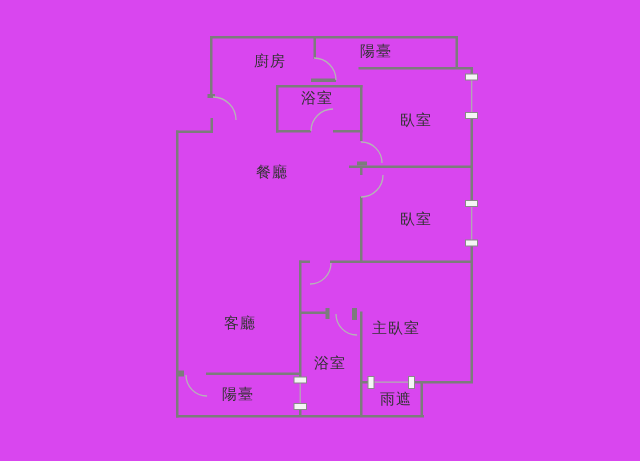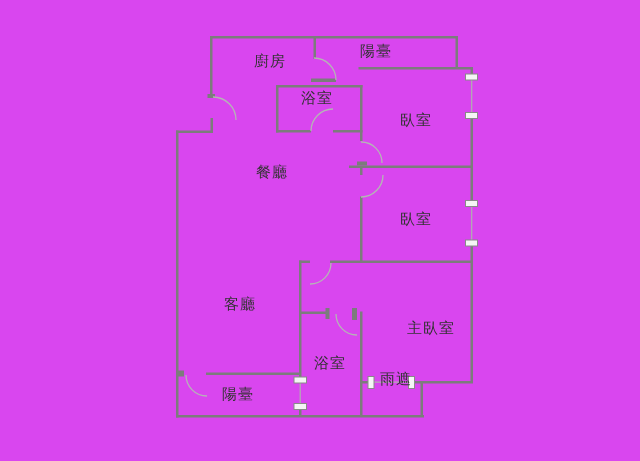--- a/index.html
+++ b/index.html
@@ -107,19 +107,19 @@
       <path d="M186,375 A21,21 0 0 0 207,396"></path>
     </g>
   </svg>
 
   <div class="room-label" style="left:270px;top:61px">廚房</div>
   <div class="room-label" style="left:376px;top:51px">陽臺</div>
   <div class="room-label" style="left:317px;top:98px">浴室</div>
   <div class="room-label" style="left:416px;top:120px">臥室</div>
   <div class="room-label" style="left:272px;top:172px">餐廳</div>
   <div class="room-label" style="left:416px;top:219px">臥室</div>
-  <div class="room-label" style="left:240px;top:304px">客廳</div>
-  <div class="room-label" style="left:431px;top:328px">主臥室</div>
+  <div class="room-label" style="left:240px;top:323px">客廳</div>
+  <div class="room-label" style="left:396px;top:328px">主臥室</div>
   <div class="room-label" style="left:330px;top:363px">浴室</div>
   <div class="room-label" style="left:238px;top:394px">陽臺</div>
-  <div class="room-label" style="left:396px;top:379px">雨遮</div>
+  <div class="room-label" style="left:396px;top:399px">雨遮</div>
 
 </div>
 
 </body></html>

